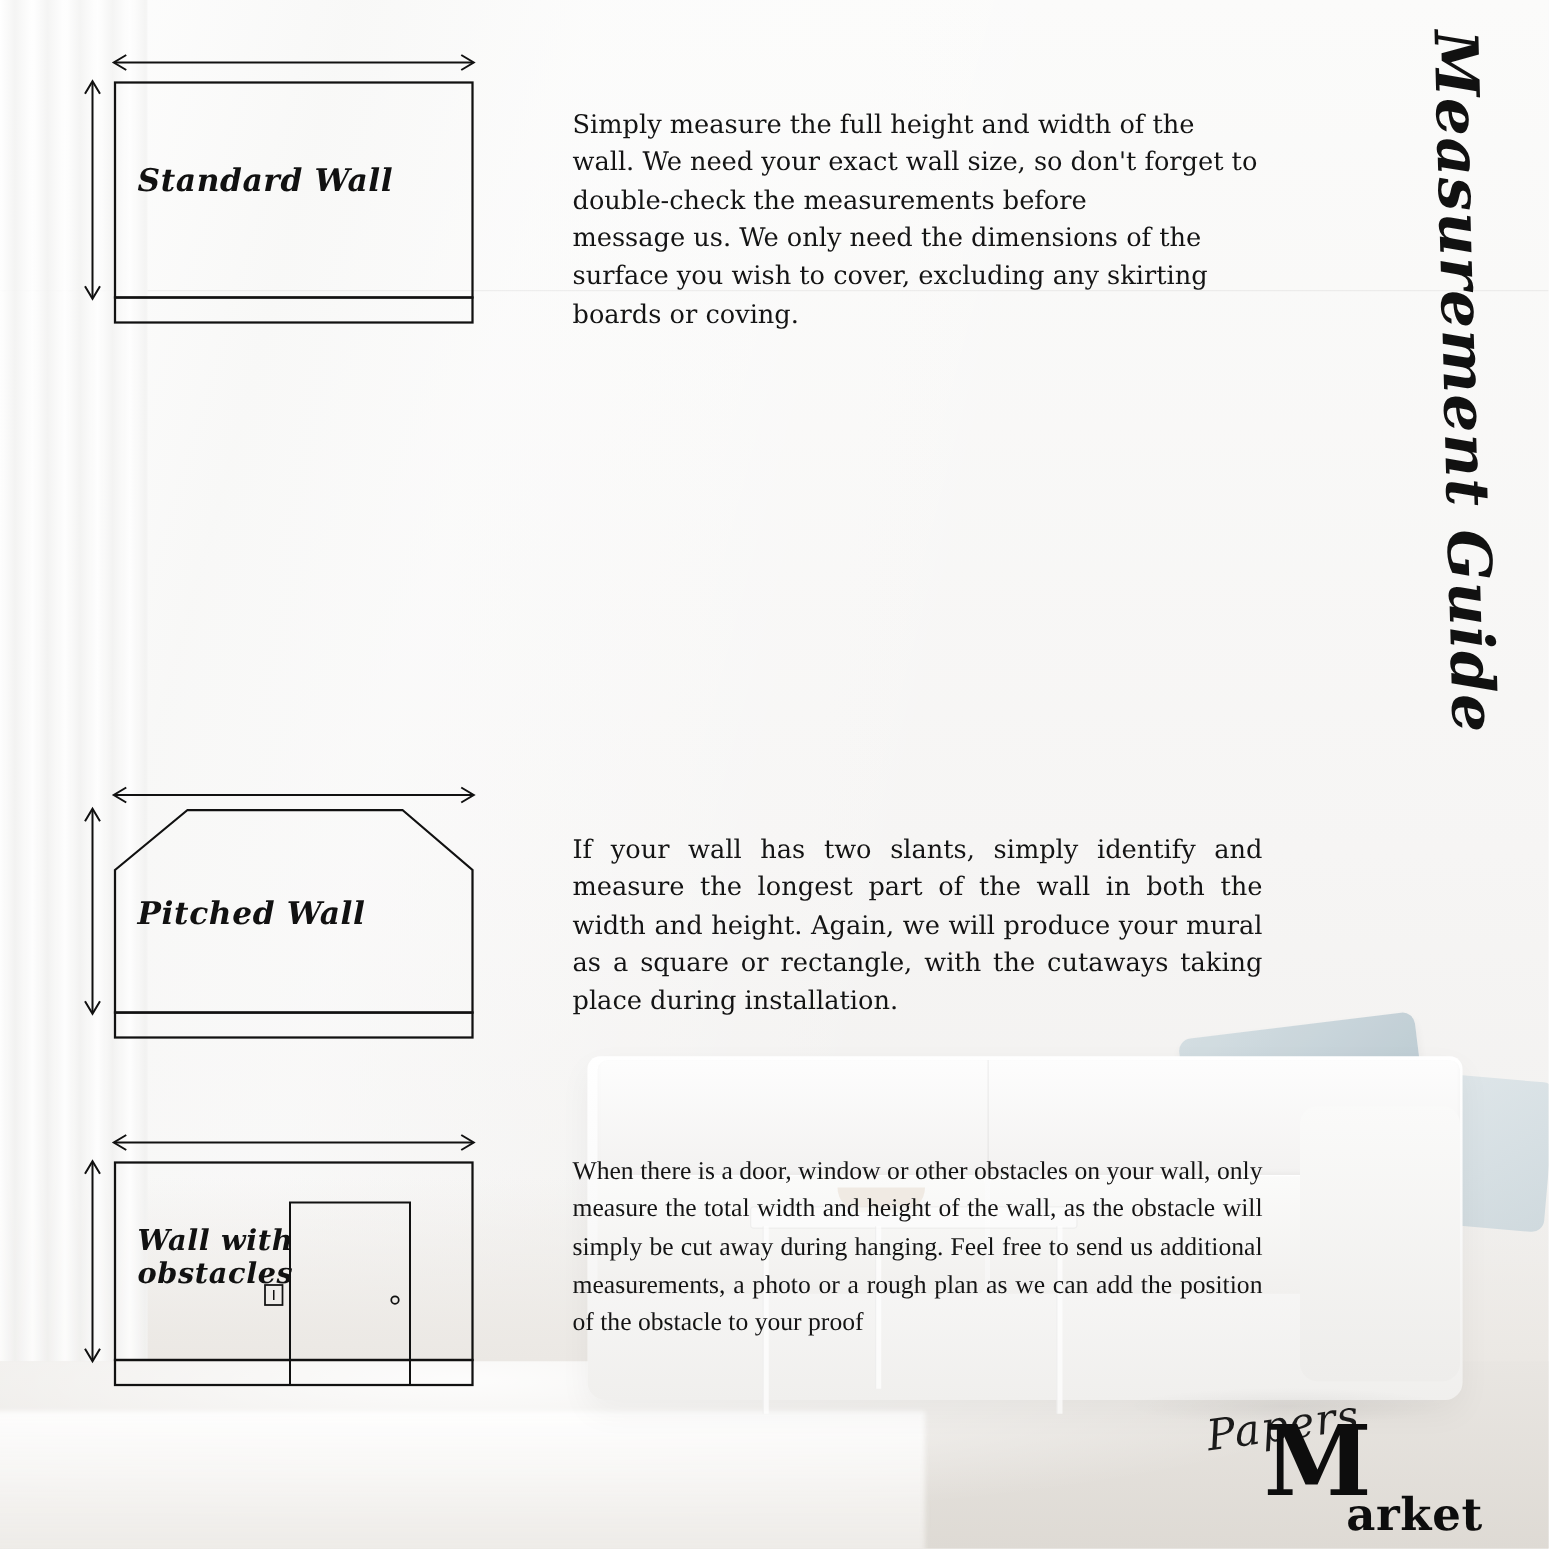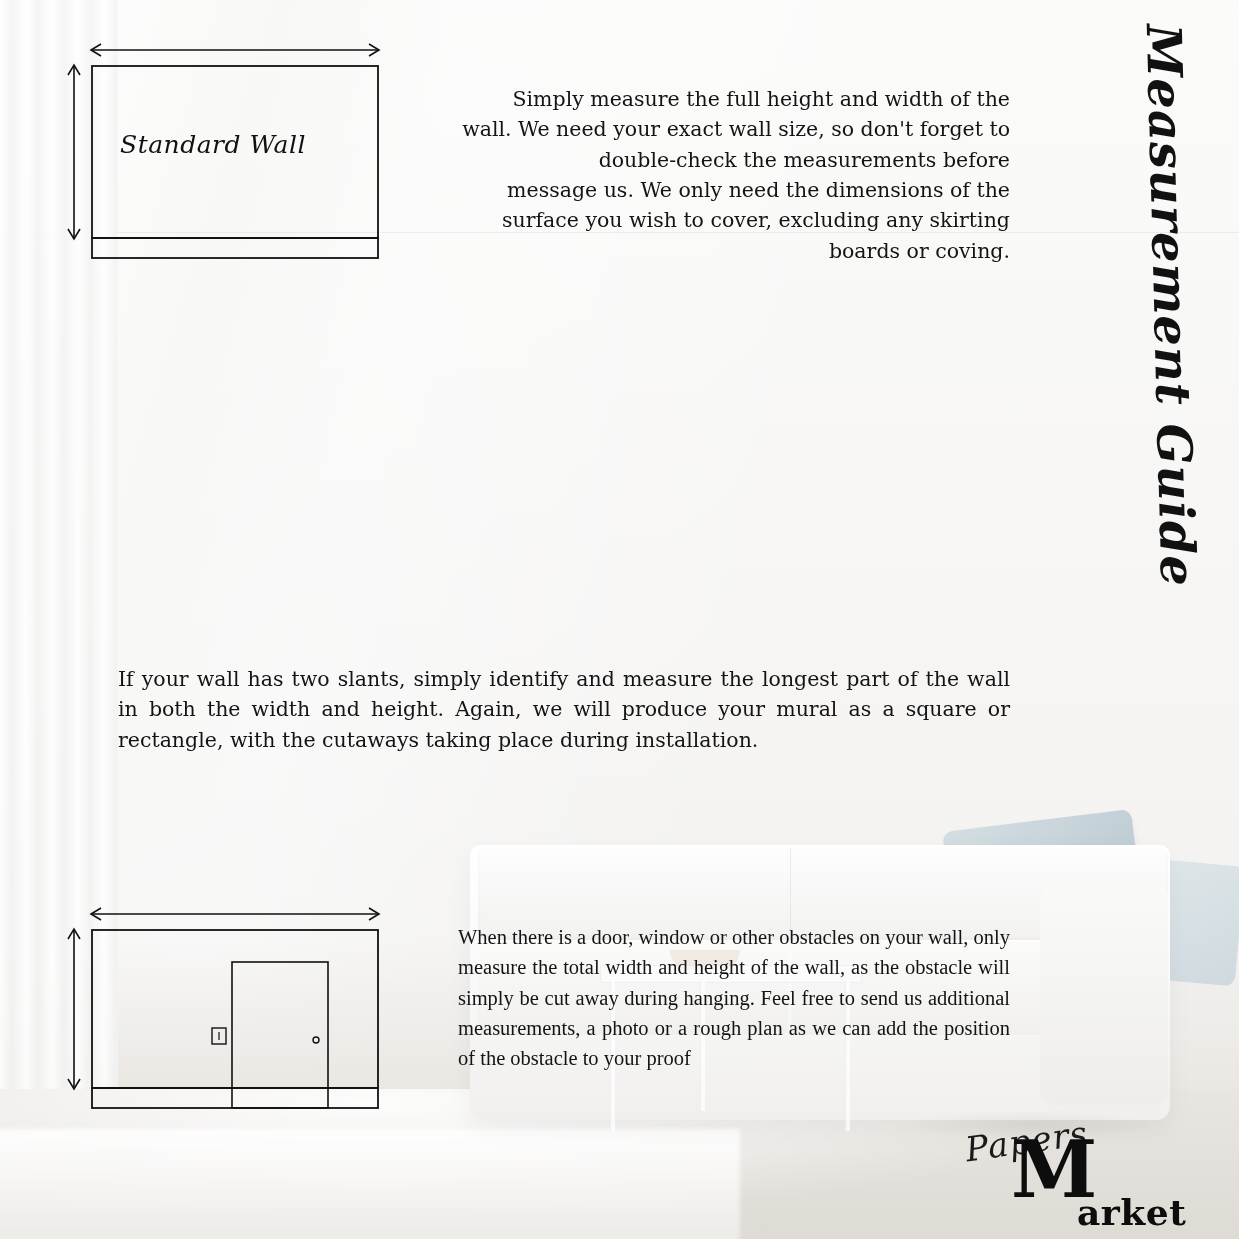--- a/index.html
+++ b/index.html
@@ -208,43 +208,43 @@
   .diagram {
     position: relative;
     width: 340px;
     height: 245px;
     flex: 0 0 340px;
   }
   .diagram svg { display: block; }
 
   .diagram-label {
     position: absolute;
-    left: 60px;
+    left: 50px;
     top: 95px;
     font-family: "DejaVu Serif", serif;
     font-style: italic;
-    font-weight: 400;
+    font-weight: 700;
     font-size: 25px;
     color: #111;
     letter-spacing: .5px;
     line-height: 1.15;
   }
   .diagram-label.two-line { top: 80px; font-size: 23px; }
 
   .copy {
     flex: 1 1 auto;
     padding-left: 58px;
     padding-right: 110px;
     font-family: "DejaVu Serif", serif;
     font-size: 20.5px;
     line-height: 1.48;
     color: #141414;
     text-align: justify;
   }
-  .copy.c1 { padding-top: 48px; text-align: right; }
+  .copy.c1 { padding-top: 48px; text-align: left; }
   .copy.c2 { padding-top: 52px; }
   .copy.c3 { padding-top: 42px; }
   .copy.c4 { padding-top: 22px; font-family: Liberation Serif, serif; }
 
   
   .logo {
     position: absolute;
     right: 40px;
     bottom: 28px;
     width: 240px;
@@ -332,20 +332,34 @@
       <div class="diagram-label">Standard Wall</div>
     </div>
     <div class="copy c1" style="white-space:pre-line">Simply measure the full height and width of the wall. We need your exact wall size, so don't forget to double-check the measurements before
 message us. We only need the dimensions of the surface you wish to cover, excluding any skirting boards or coving.</div>
   </div>
 
   <div class="row r2">
   </div>
 
   <div class="row r3">
+    <div class="diagram">
+      <svg width="340" height="245" viewBox="0 0 340 245" fill="none" xmlns="http://www.w3.org/2000/svg">
+        <line x1="32" y1="14" x2="318" y2="14" stroke="#111" stroke-width="1.6"></line>
+        <polyline points="41,8 31,14 41,20" stroke="#111" stroke-width="1.6" fill="none"></polyline>
+        <polyline points="309,8 319,14 309,20" stroke="#111" stroke-width="1.6" fill="none"></polyline>
+        <line x1="14" y1="26" x2="14" y2="188" stroke="#111" stroke-width="1.6"></line>
+        <polyline points="8,35 14,25 20,35" stroke="#111" stroke-width="1.6" fill="none"></polyline>
+        <polyline points="8,179 14,189 20,179" stroke="#111" stroke-width="1.6" fill="none"></polyline>
+
+        <path d="M32 74 L90 26 L262 26 L318 74 L318 188 L32 188 Z" stroke="#111" stroke-width="1.8" fill="none"></path>
+        <rect x="32" y="188" width="286" height="20" stroke="#111" stroke-width="1.8" fill="none"></rect>
+      </svg>
+      <div class="diagram-label">Pitched Wall</div>
+    </div>
     <div class="copy c3">If your wall has two slants, simply identify and measure the longest part of the wall in both the width and height. Again, we will produce your mural as a square or rectangle, with the cutaways taking place during installation.</div>
   </div>
 
   <div class="row r4">
     <div class="diagram">
       <svg width="340" height="245" viewBox="0 0 340 245" fill="none" xmlns="http://www.w3.org/2000/svg">
         <line x1="32" y1="14" x2="318" y2="14" stroke="#111" stroke-width="1.6"></line>
         <polyline points="41,8 31,14 41,20" stroke="#111" stroke-width="1.6" fill="none"></polyline>
         <polyline points="309,8 319,14 309,20" stroke="#111" stroke-width="1.6" fill="none"></polyline>
         <line x1="14" y1="30" x2="14" y2="188" stroke="#111" stroke-width="1.6"></line>
@@ -353,20 +367,24 @@
         <polyline points="8,179 14,189 20,179" stroke="#111" stroke-width="1.6" fill="none"></polyline>
         <rect x="32" y="30" width="286" height="158" stroke="#111" stroke-width="1.8" fill="none"></rect>
         <rect x="32" y="188" width="286" height="20" stroke="#111" stroke-width="1.8" fill="none"></rect>
 
         <rect x="172" y="62" width="96" height="146" stroke="#111" stroke-width="1.6" fill="none"></rect>
         <circle cx="256" cy="140" r="3" stroke="#111" stroke-width="1.4" fill="none"></circle>
 
         <rect x="152" y="128" width="14" height="16" stroke="#111" stroke-width="1.4" fill="none"></rect>
         <line x1="159" y1="132" x2="159" y2="140" stroke="#111" stroke-width="1.2"></line>
       </svg>
+      <div class="diagram-label two-line">
+        <span>Wall with</span><br>
+        <span>obstacles</span>
+      </div>
     </div>
     <div class="copy c4">When there is a door, window or other obstacles on your wall, only measure the total width and height of the wall, as the obstacle will simply be cut away during hanging. Feel free to send us additional measurements, a photo or a rough plan as we can add the position of the obstacle to your proof</div>
   </div>
 
   <div class="logo">
     <span class="logo-papers">Papers</span>
     <span class="logo-m">M</span>
     <span class="logo-arket">arket</span>
   </div>
 

